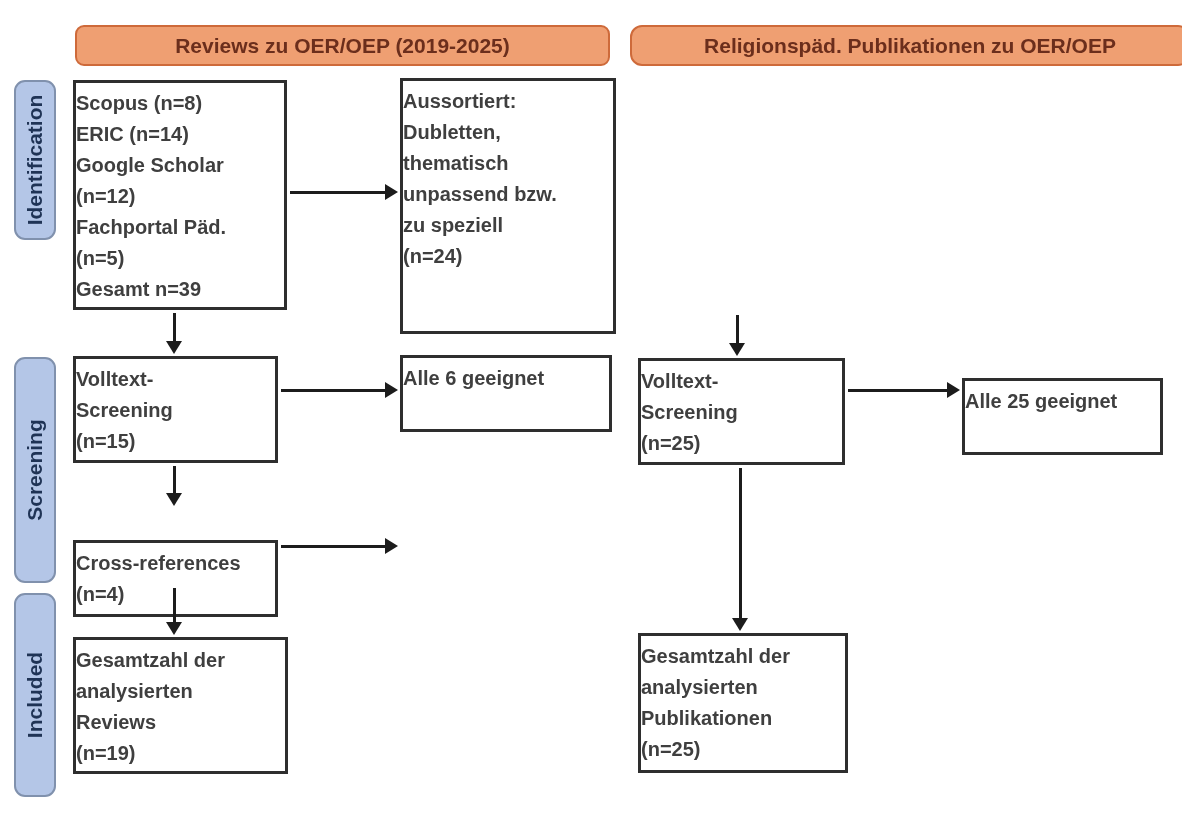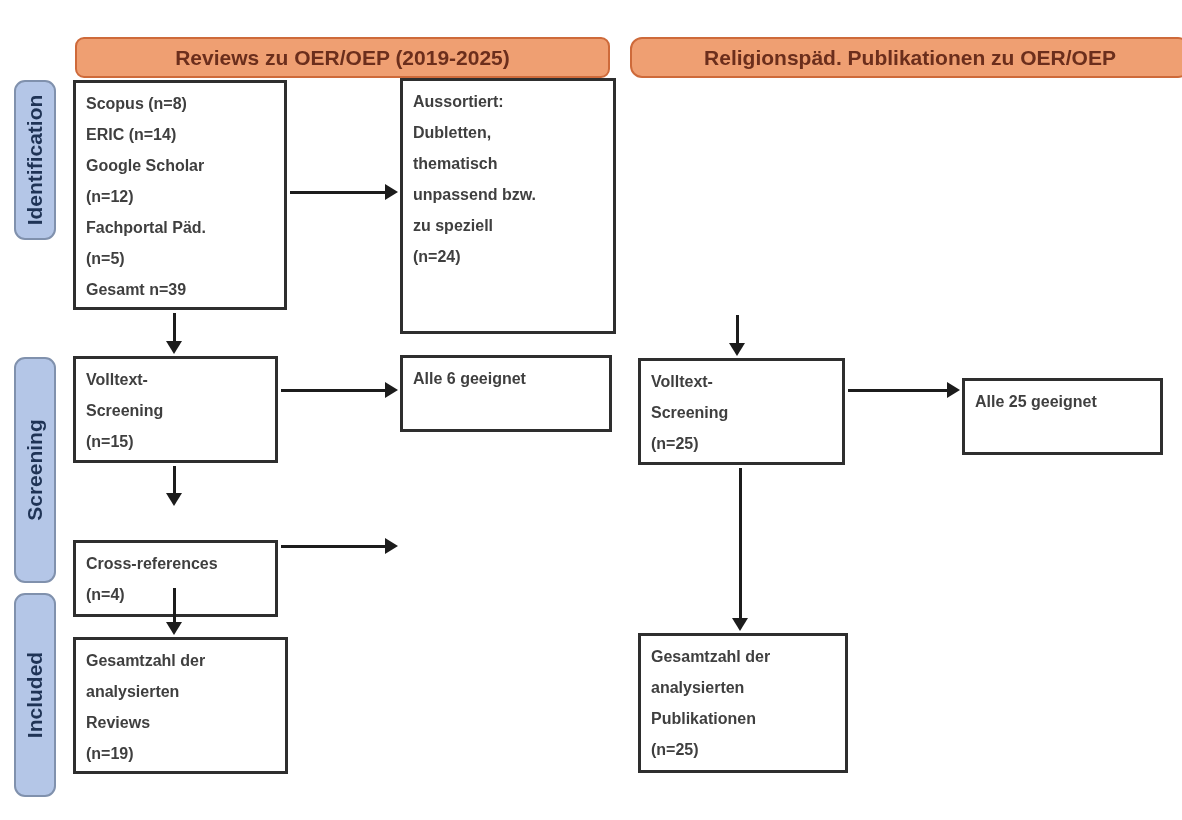--- a/index.html
+++ b/index.html
@@ -18,21 +18,20 @@
     background: #EF9F72;
     border: 2px solid #CE6A3A;
     border-radius: 9px;
     color: #6B2E1C;
     font-weight: bold;
     font-size: 21px;
     display: flex;
     align-items: center;
     justify-content: center;
     text-align: center;
-    margin-top: 12px;
   }
 
   
   .stage {
     background: #B4C6E7;
     border: 2px solid #8091AD;
     border-radius: 11px;
     display: flex;
     align-items: center;
     justify-content: center;
@@ -44,23 +43,23 @@
     font-weight: bold;
     font-size: 21px;
   }
 
   
   .fbox {
     background: #ffffff;
     border: 3px solid #2E2E2E;
     color: #3F3F3F;
     font-weight: bold;
-    font-size: 16px;
+    font-size: 20px;
     line-height: 31px;
-    padding: 5px 10px;
+    padding: 5px 0;
     white-space: pre-line;
   }
 
   
   .arrow-h .shaft {
     position: absolute; left: 0; right: 11px; top: 50%;
     height: 3px; margin-top: -1.5px; background: #1C1C1C;
   }
   .arrow-h .head {
     position: absolute; right: 0; top: 50%; margin-top: -8px;

